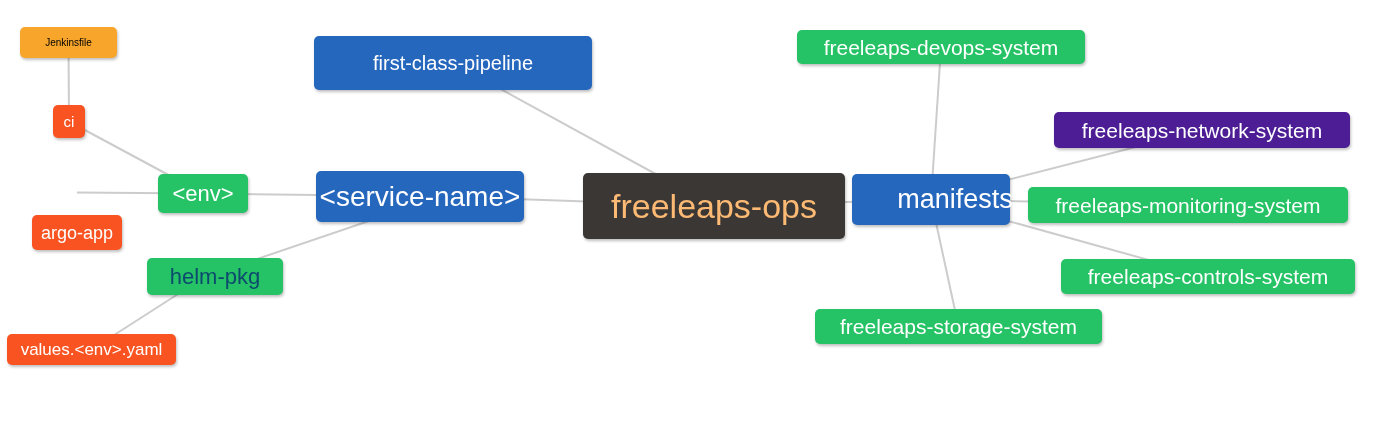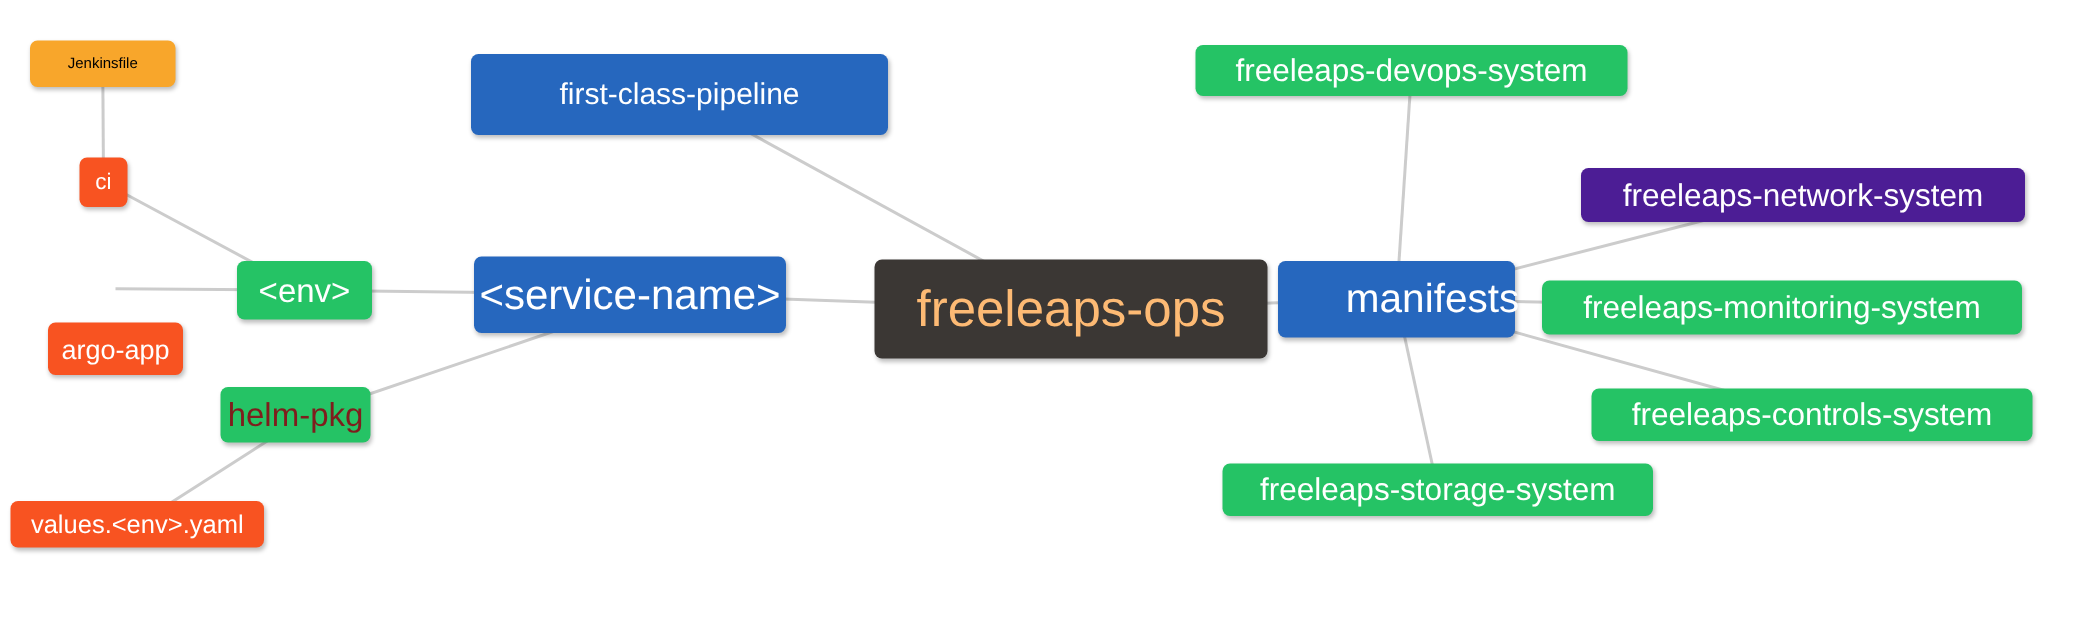--- a/index.html
+++ b/index.html
@@ -55,21 +55,21 @@
       <line x1="931" y1="199.5" x2="1202" y2="130" stroke="#CCCCCC" stroke-width="2"></line>
       <line x1="931" y1="199.5" x2="1212" y2="205" stroke="#CCCCCC" stroke-width="2"></line>
       <line x1="931" y1="199.5" x2="1208" y2="276.5" stroke="#CCCCCC" stroke-width="2"></line>
       <line x1="931" y1="199.5" x2="958.5" y2="326.5" stroke="#CCCCCC" stroke-width="2"></line>
     </svg>
   <div id="node-layer">
       <div class="node" style="left: 20px; top: 27px; width: 97px; height: 31px; background: rgb(248, 166, 43); font-size: 10px; color: #000000;">Jenkinsfile</div>
       <div class="node" style="left: 53px; top: 105px; width: 32px; height: 33px; background: rgb(248, 83, 33); font-size: 15px; color: rgb(255, 255, 255);">ci</div>
       <div class="node" style="left: 32px; top: 175px; width: 90px; height: 35px; background: rgb(248, 83, 33); font-size: 18px; color: rgb(255, 255, 255); margin-top: 40px;">argo-app</div>
       <div class="node" style="left: 158px; top: 174px; width: 90px; height: 39px; background: rgb(37, 195, 101); font-size: 22px; color: rgb(255, 255, 255);">&lt;env&gt;</div>
-      <div class="node" style="left: 147px; top: 258px; width: 100px; height: 37px; background: rgb(37, 195, 101); font-size: 22px; color: #7f1d1d;">helm-pkg</div>
+      <div class="node" style="left: 147px; top: 258px; width: 136px; height: 37px; background: rgb(37, 195, 101); font-size: 22px; color: #0c4a6e;">helm-pkg</div>
       <div class="node" style="left: 7px; top: 334px; width: 169px; height: 31px; background: rgb(248, 83, 33); font-size: 17px; color: rgb(255, 255, 255);">values.&lt;env&gt;.yaml</div>
       <div class="node" style="left: 314px; top: 36px; width: 278px; height: 54px; background: rgb(38, 103, 190); font-size: 20px; color: rgb(255, 255, 255);">first-class-pipeline</div>
       <div class="node" style="left: 316px; top: 171px; width: 208px; height: 51px; background: rgb(38, 103, 190); font-size: 28px; color: rgb(255, 255, 255);">&lt;service-name&gt;</div>
       <div class="node" style="left: 583px; top: 173px; width: 262px; height: 66px; background: rgb(59, 55, 52); font-size: 34px; color: #fdba74;">freeleaps-ops</div>
       <div class="node" style="left: 852px; top: 174px; width: 158px; height: 51px; background: rgb(38, 103, 190); font-size: 27px; color: rgb(255, 255, 255); padding-left: 48px;">manifests</div>
       <div class="node" style="left: 797px; top: 30px; width: 288px; height: 34px; background: rgb(37, 195, 101); font-size: 21px; color: rgb(255, 255, 255);">freeleaps-devops-system</div>
       <div class="node" style="left: 1054px; top: 112px; width: 296px; height: 36px; background: #4c1d95; font-size: 21px; color: rgb(255, 255, 255);">freeleaps-network-system</div>
       <div class="node" style="left: 1028px; top: 187px; width: 320px; height: 36px; background: rgb(37, 195, 101); font-size: 21px; color: rgb(255, 255, 255);">freeleaps-monitoring-system</div>
       <div class="node" style="left: 1061px; top: 259px; width: 294px; height: 35px; background: rgb(37, 195, 101); font-size: 21px; color: rgb(255, 255, 255); text-align: center;">freeleaps-controls-system</div>
       <div class="node" style="left: 815px; top: 309px; width: 287px; height: 35px; background: rgb(37, 195, 101); font-size: 21px; color: rgb(255, 255, 255);">freeleaps-storage-system</div>

